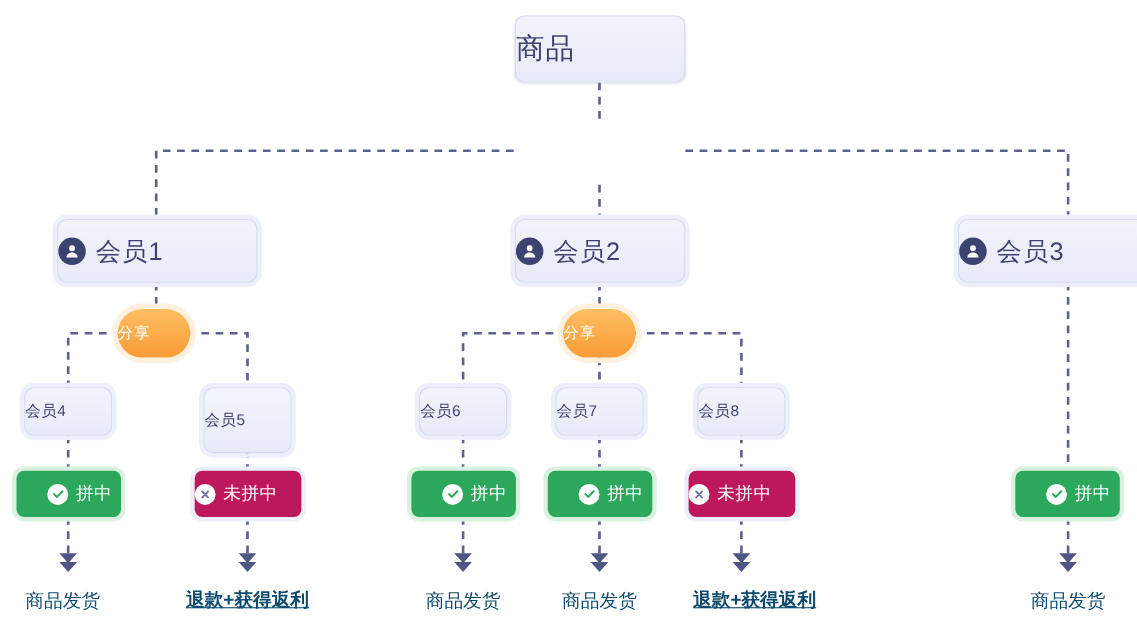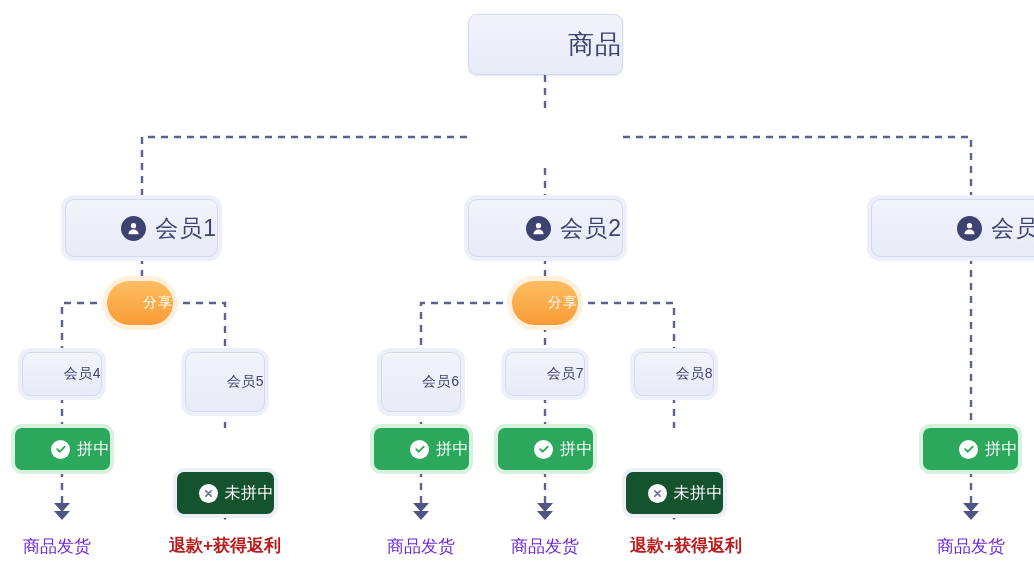--- a/index.html
+++ b/index.html
@@ -13,21 +13,21 @@
   }
   #stage{position:absolute;left:0;top:0;width:1034px;height:580px;}
 
   
   #wires{position:absolute;left:0;top:0;width:1034px;height:580px;z-index:1;}
   .wire{stroke:#5C618F;stroke-width:2.4;fill:none;stroke-dasharray:7 6;stroke-linecap:butt;}
   .arrowhead{fill:#4F5584;}
 
   
   .node{position:absolute;z-index:2;box-sizing:border-box;
-        display:flex;align-items:center;justify-content:flex-end;}
+        display:flex;align-items:center;justify-content:flex-start;}
 
   
   .box-lav{
     background:linear-gradient(180deg,#F2F4FB 0%,#E7EBF7 100%);
     border:1px solid #D3D9EE;
     border-radius:9px;
     color:#3D4370;
     box-shadow:0 1px 2px rgba(120,130,175,.22);
   }
   .box-lav.shadowring{box-shadow:0 0 0 4px #EDF0FA,0 2px 3px rgba(120,130,175,.25);}
@@ -44,29 +44,29 @@
     background:linear-gradient(180deg,#FDBE62 0%,#F99B36 100%);
     border-radius:999px;color:#FFFFFF;
     box-shadow:0 0 0 5px #FDF0DC;
   }
   .pill-lg{font-size:19px;letter-spacing:1px;}
   .pill-sm{font-size:14px;letter-spacing:1px;}
 
   
   .badge{border-radius:7px;color:#fff;font-size:16px;letter-spacing:.5px;}
   .badge-ok{background:#2BA85C;box-shadow:0 0 0 4px #D8F2DF;padding-left:28px;}
-  .badge-no{background:#14532d;box-shadow:0 0 0 4px #EDEFF8;margin-top:44px;}
+  .badge-no{background:#be185d;box-shadow:0 0 0 4px #EDEFF8;}
   .badge .mark{width:19px;height:19px;border-radius:50%;background:#fff;
                display:inline-flex;align-items:center;justify-content:center;margin-right:7px;flex:0 0 auto;}
 
   
   .term{position:absolute;z-index:2;font-size:17px;white-space:nowrap;
         transform:translateX(-50%);text-align:center;}
-  .term-normal{color:#6d28d9;font-weight:400;text-align:right;}
-  .term-accent{color:#b91c1c;font-weight:700;}
+  .term-normal{color:#0c4a6e;font-weight:400;text-align:right;}
+  .term-accent{color:#0c4a6e;font-weight:700;text-decoration:underline;}
 </style>
 </head>
 <body>
 
 <div id="stage">
 
   <svg id="wires" viewBox="0 0 1034 580">
 
     <path class="wire" d="M545,75 L545,113"></path>
 
@@ -115,21 +115,21 @@
       <path d="M963,503 L979,503 L971,512 Z"></path>
         <path d="M963,511 L979,511 L971,520 Z"></path>
     </g>
   </svg>
 
   <div class="node box-lav title-xl" style="left:468px;top:14px;width:155px;height:61px;">
     <span>商品</span>
   </div>
 
 
-  <div class="node box-lav shadowring title-lg" style="left:65px;top:199px;width:153px;height:58px;">
+  <div class="node box-lav shadowring title-lg" style="left:52px;top:199px;width:182px;height:58px;">
     <span class="person">
       <svg width="15" height="15" viewBox="0 0 16 16">
           <circle cx="8" cy="5" r="2.8" fill="#fff"></circle>
           <path d="M2.6 14c0-3.1 2.4-5 5.4-5s5.4 1.9 5.4 5z" fill="#fff"></path>
         </svg>
     </span>
     <span>会员1</span>
   </div>
 
   <div class="node box-lav shadowring title-lg" style="left:468px;top:199px;width:155px;height:58px;">
@@ -158,21 +158,21 @@
   <div class="node pill-orange pill-sm" style="left:512px;top:281px;width:66px;height:44px;">
     <span>分享</span>
   </div>
 
   <div class="node box-lav shadowring title-sm" style="left:22px;top:352px;width:80px;height:44px;">
     <span>会员4</span>
   </div>
   <div class="node box-lav shadowring title-sm" style="left:185px;top:352px;width:80px;height:60px;">
     <span>会员5</span>
   </div>
-  <div class="node box-lav shadowring title-sm" style="left:381px;top:352px;width:80px;height:60px;font-family:Liberation Mono, monospace;">
+  <div class="node box-lav shadowring title-sm" style="left:381px;top:352px;width:80px;height:44px;">
     <span>会员6</span>
   </div>
   <div class="node box-lav shadowring title-sm" style="left:505px;top:352px;width:80px;height:44px;">
     <span>会员7</span>
   </div>
   <div class="node box-lav shadowring title-sm" style="left:634px;top:352px;width:80px;height:44px;">
     <span>会员8</span>
   </div>
 
   <div class="node badge badge-ok" style="left:15px;top:428px;width:95px;height:42px;">

